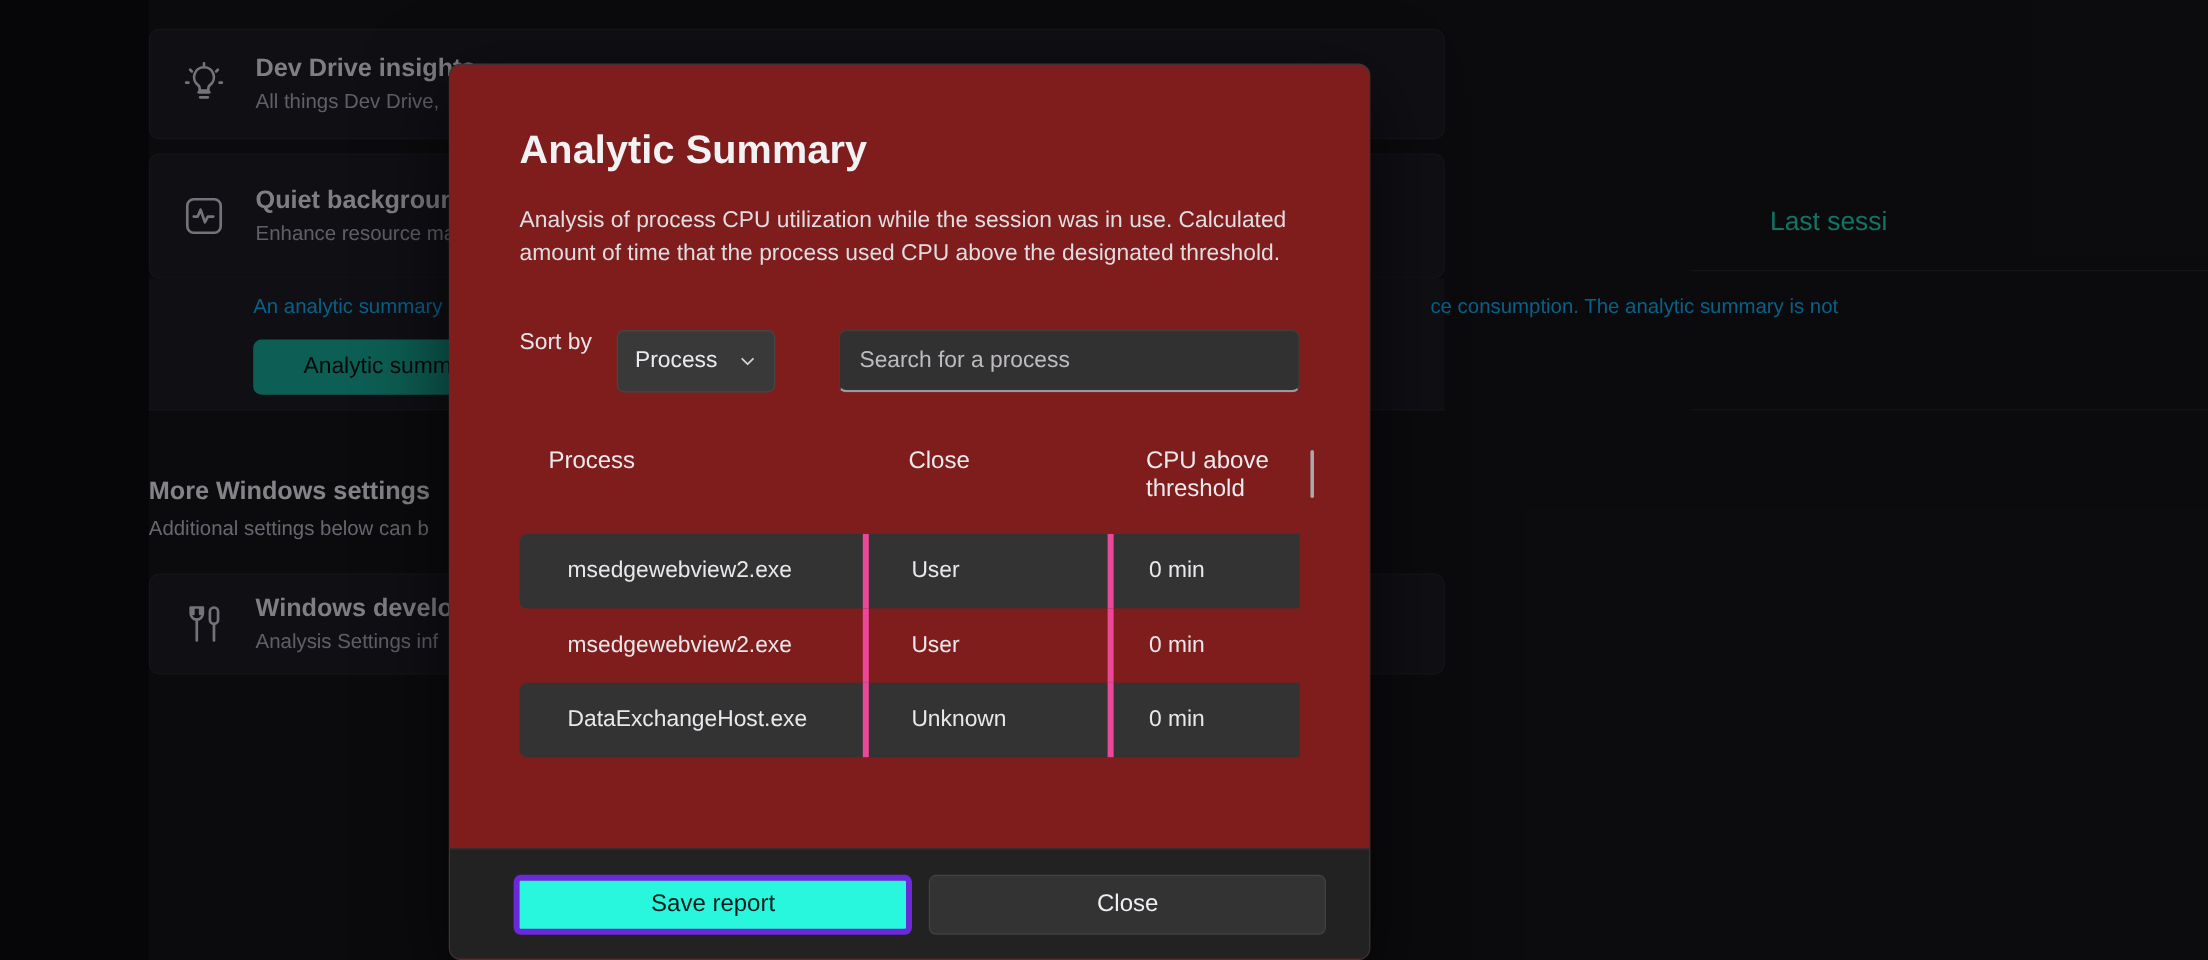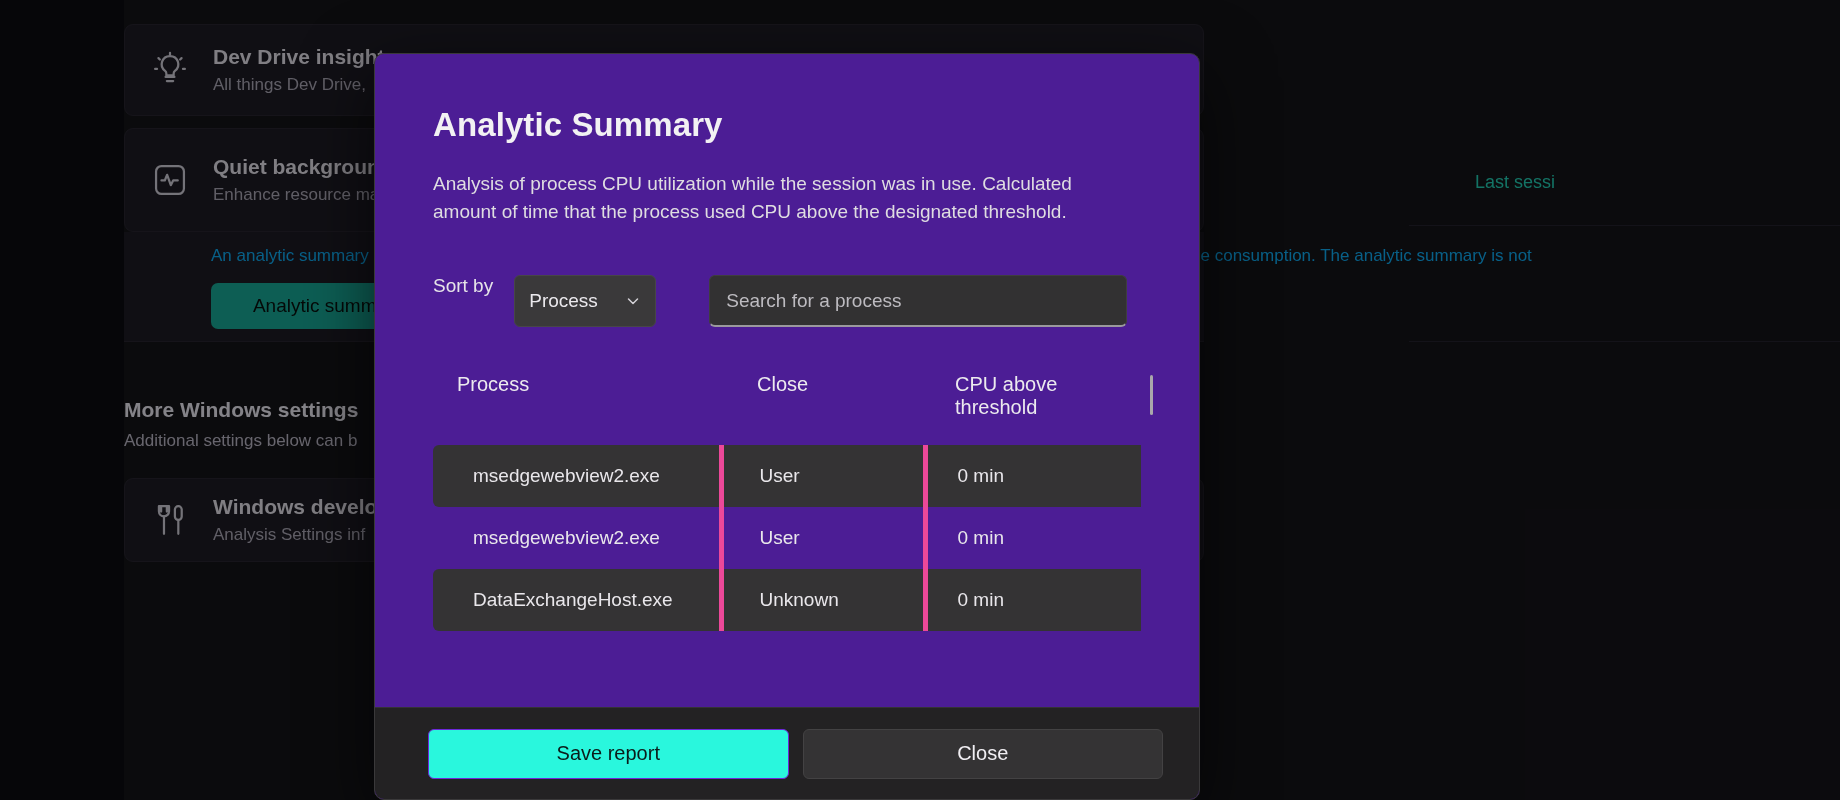--- a/index.html
+++ b/index.html
@@ -71,36 +71,36 @@
     background: #17a391;
     color: #09110f;
     border: none; border-radius: 7px;
     font-size: 19px; font-family: "Liberation Sans", sans-serif;
     display: flex; align-items: center; justify-content: center;
     white-space: nowrap; overflow: hidden;
   }
 
   .last-session {
     position: absolute;
-    color: #22c7ad; font-size: 18px; white-space: nowrap;
+    color: #22c7ad; font-size: 22px; white-space: nowrap;
   }
 
   .hairline {
     position: absolute; height: 1px; background: #24222b;
   }
 
   
   .scrim { position: absolute; inset: 0; background: rgba(0,0,0,0.42); }
 
   
   .dialog {
     position: absolute;
     left: 374px; top: 53px;
-    width: 826px; height: 747px;
-    background: #4c1d95;
+    width: 768px; height: 747px;
+    background: #7f1d1d;
     border-radius: 10px;
     border: 1px solid #3a393a;
     box-shadow: 0 22px 70px rgba(0,0,0,0.62);
     overflow: hidden;
     display: flex; flex-direction: column;
   }
 
   .dialog-body {
     padding: 52px 58px 0 58px;
     flex: 1; min-height: 0;
@@ -215,21 +215,21 @@
     font-size: 20px;
     font-family: "Liberation Sans", sans-serif;
     display: flex; align-items: center; justify-content: center;
     cursor: pointer;
     white-space: nowrap;
   }
   .btn-primary {
     width: 434px;
     background: #29f7dd;
     color: #0b1c1a;
-    border: 1px solid #6d28d9;
+    border: 5px solid #6d28d9;
     margin-left: 17px;
   }
   .btn-secondary {
     width: 434px;
     background: #343334;
     color: #f0eef2;
     border: 1px solid #434243;
   }
 </style>
 </head>

